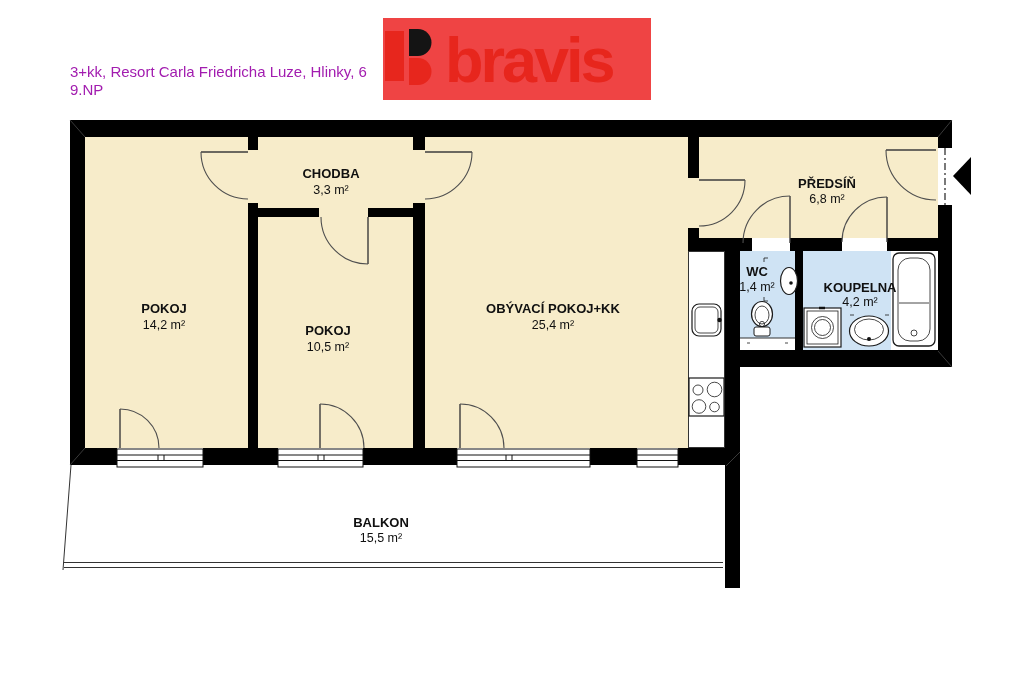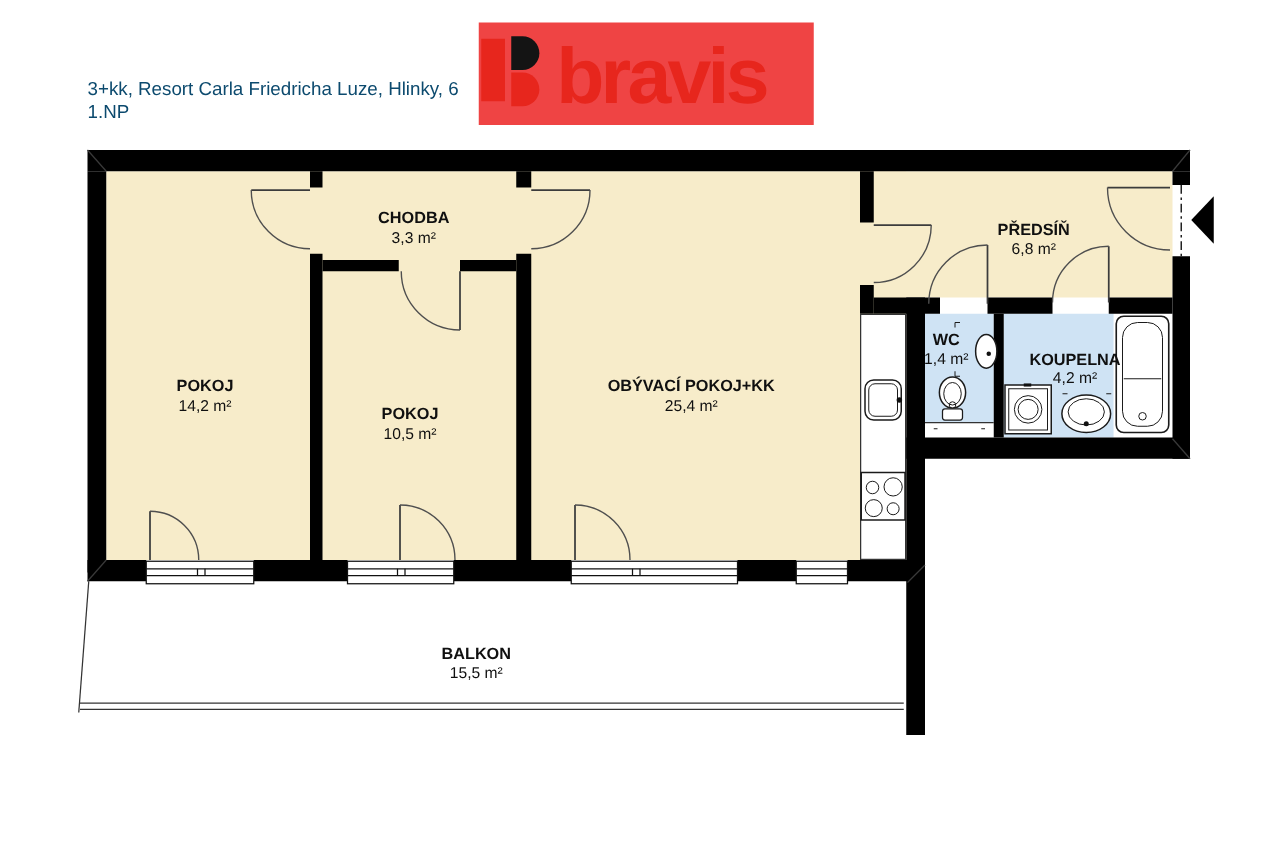--- a/index.html
+++ b/index.html
@@ -2,21 +2,21 @@
 <html style="--wall: #000000; --floor: #f7ecca; --wet_floor: #cfe3f4; --logo_red: #e7261d; --logo_black: #141414;"><head>
 <meta charset="utf-8">
 <style>
   :root{
     --wall:#000000; --floor:#f7ecca; --wet_floor:#cfe3f4;
     --logo_red:#e7261d; --logo_black:#141414; --line:#4a4a4a;
   }
   html,body{margin:0;padding:0;}
   body{width:1024px;height:683px;background:#ffffff;position:relative;
        font-family:"Liberation Sans",sans-serif;overflow:hidden;}
-  .title{position:absolute;left:70px;color:#0c4a6e;font-size:15px;line-height:18px;white-space:nowrap;}
+  .title{position:absolute;left:70px;color:#a21caf;font-size:15px;line-height:18px;white-space:nowrap;}
   #title1{top:63px;}
   #title2{top:81px;}
   #logo{position:absolute;left:383px;top:18px;width:268px;height:82px;background:#ef4444;}
   svg{display:block;}
   #plan{position:absolute;left:0;top:0;}
   .wallfill{fill:var(--wall);}
   .floor{fill:var(--floor);}
   .wet{fill:var(--wet_floor);}
   .doorarc{stroke:#4f4f4f;stroke-width:1.1;fill:none;}
   .leaf{stroke:#3c3c3c;stroke-width:1.4;fill:none;}
@@ -27,21 +27,21 @@
   .bevel{stroke:#3a3a3a;stroke-width:1;}
   .rname{font-family:"Liberation Sans",sans-serif;font-size:13px;font-weight:bold;fill:#101010;text-anchor:middle;}
   .rarea{font-family:"Liberation Sans",sans-serif;font-size:12.5px;fill:#101010;text-anchor:middle;}
   .logotext{font-family:"Liberation Sans",sans-serif;font-size:63px;font-weight:bold;
             fill:var(--logo_red);letter-spacing:-3px;}
 </style>
 </head>
 <body>
 
 <div class="title" id="title1">3+kk, Resort Carla Friedricha Luze, Hlinky, 6</div>
-<div class="title" id="title2">1.NP</div>
+<div class="title" id="title2">9.NP</div>
 
 <div id="logo">
   <svg width="268" height="82" viewBox="0 0 268 82">
     <rect x="2" y="13" width="19" height="50" fill="var(--logo_red)"></rect>
     <path d="M 26 11 h 9 a 13.5 13.5 0 0 1 0 27 h -9 z" fill="var(--logo_black)"></path>
     <path d="M 26 40 h 9 a 13.5 13.5 0 0 1 0 27 h -9 z" fill="var(--logo_red)"></path>
     <text x="62" y="64" class="logotext">bravis</text>
   </svg>
 </div>
 

